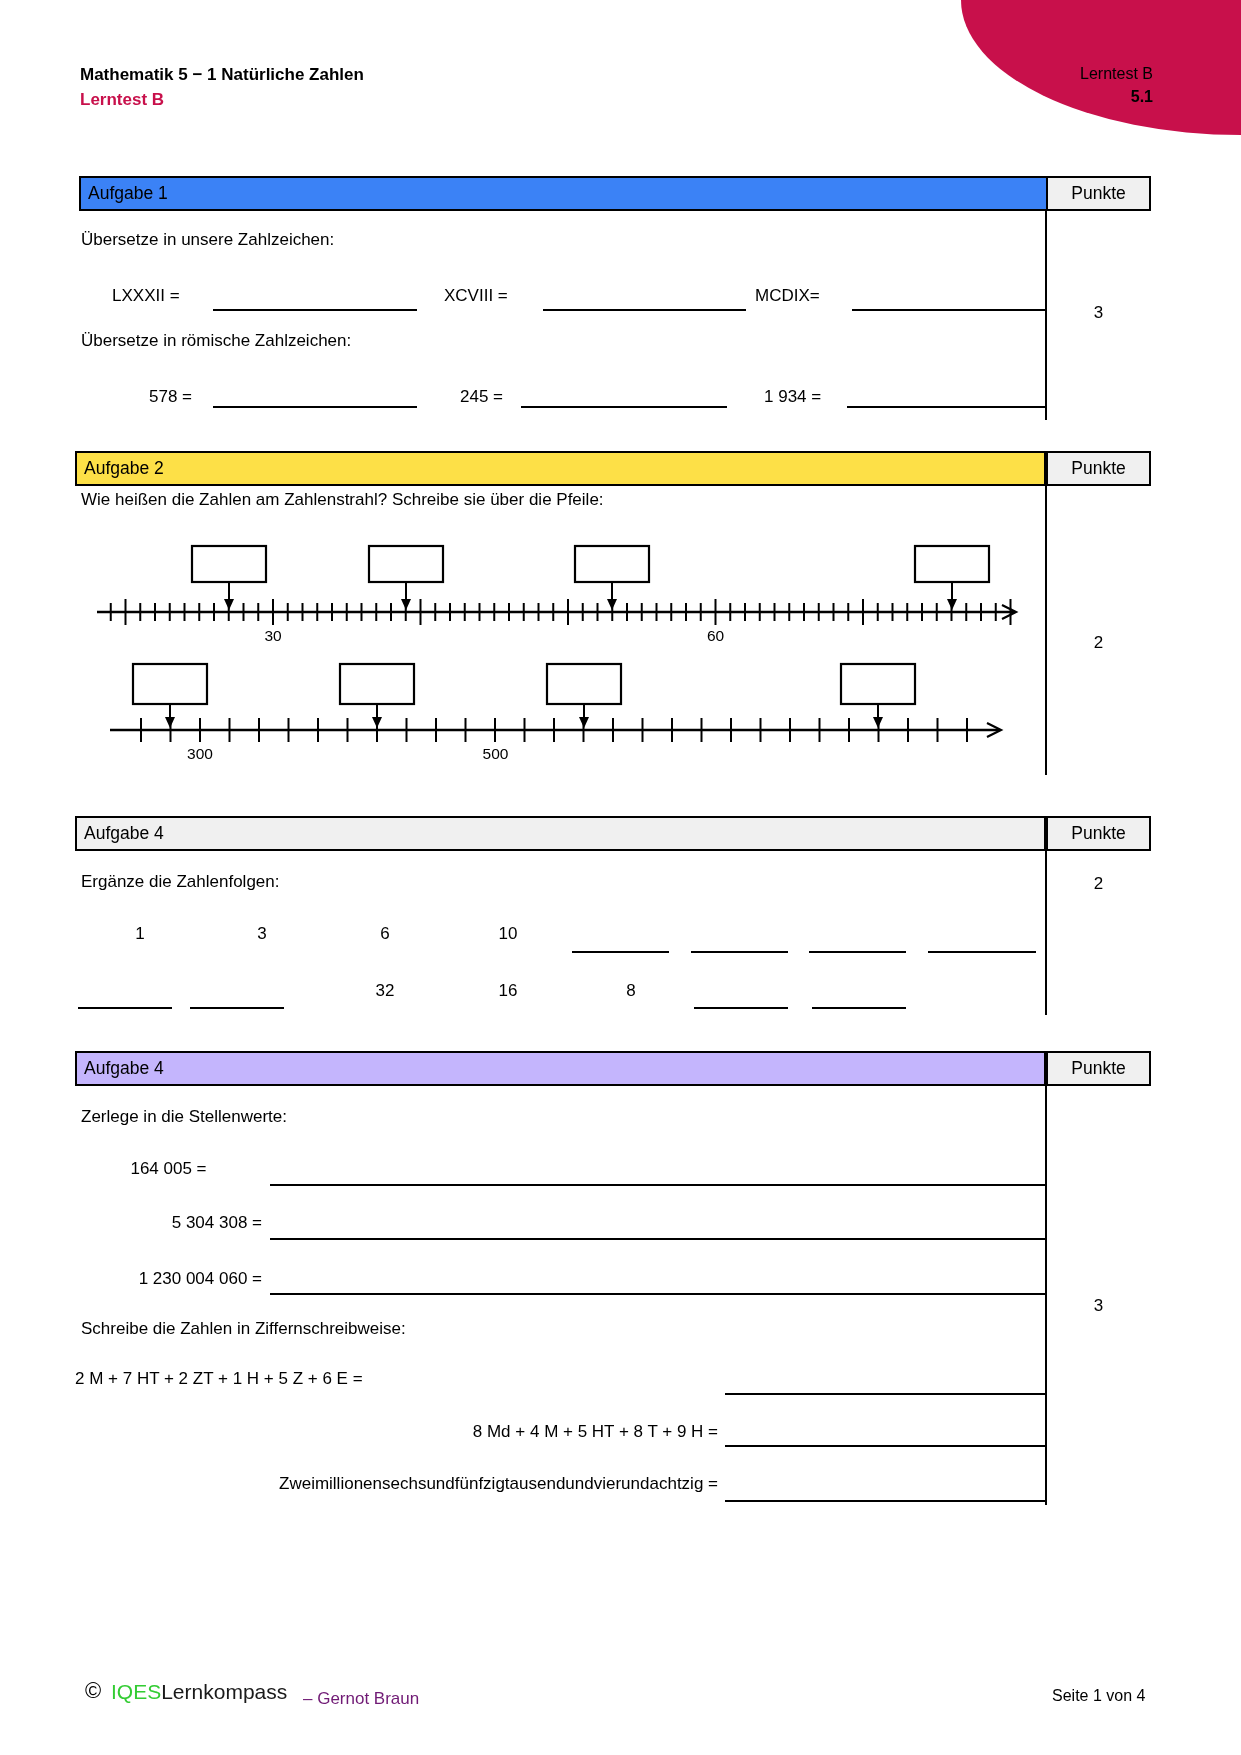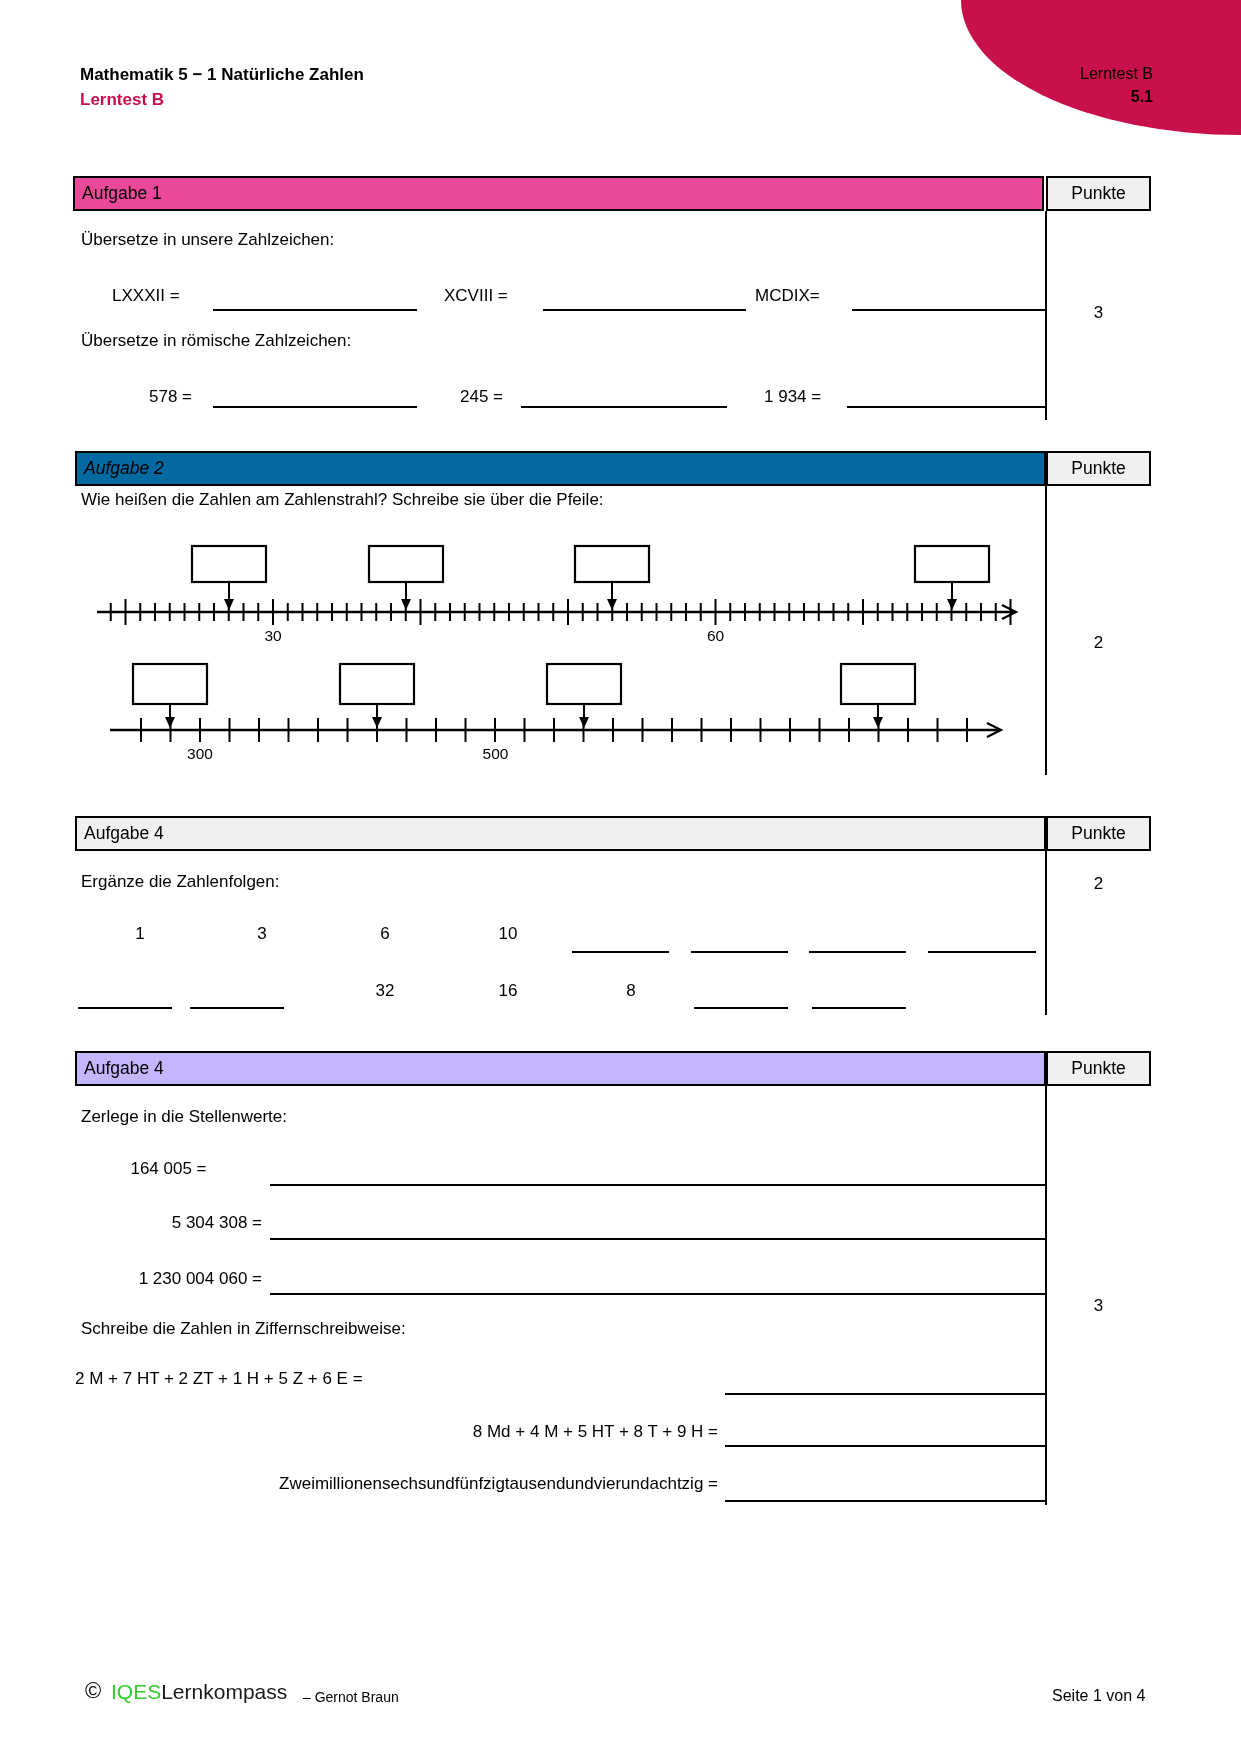--- a/index.html
+++ b/index.html
@@ -17,38 +17,38 @@
   .bar-left{padding-left:7px;}
   .bar-right{justify-content:center;}
   .divider{width:2px;background:#000;}
   .blank{height:2px;background:#000;}
   .points{font-size:17px;text-align:center;}
   .seq-num{font-size:17px;text-align:center;width:60px;}
   .badge{
     border-bottom-left-radius:100% 100%;
   }
   .badge-text{text-align:right;font-size:16px;line-height:23px;color:#000;}
-  .footer-small{font-size:14px;color:#000000;}
+  .footer-small{font-size:17px;color:#701a75;}
   svg text{font-family:"Liberation Sans","DejaVu Sans",sans-serif;}
 </style>
 </head>
 <body>
 
 <div id="page">
 
   <div class="abs badge" style="right:0;top:0;width:280px;height:135px;background:#C8104B;"></div>
   <div class="abs badge-text" style="right:88px;top:62px;">
     <div>Lerntest B</div>
     <div class="bold">5.1</div>
   </div>
 
   <div class="abs t bold" style="left:80px;top:64px;">Mathematik 5 − 1 Natürliche Zahlen</div>
   <div class="abs t bold" style="left:80px;top:89px;color:#C8104B;">Lerntest B</div>
 
-  <div class="abs bar bar-left" style="left:73px;top:176px;width:971px;background:#ec4899;">
+  <div class="abs bar bar-left" style="left:79px;top:176px;width:971px;background:#3b82f6;">
     <span>Aufgabe 1</span>
   </div>
   <div class="abs bar bar-right" style="left:1046px;top:176px;width:105px;background:#F0F0F0;">
     <span>Punkte</span>
   </div>
   <div class="abs divider" style="left:1045px;top:211px;height:209px;"></div>
   <div class="abs points" style="left:1046px;top:303px;width:105px;">3</div>
 
   <div class="abs t" style="left:81px;top:229px;">Übersetze in unsere Zahlzeichen:</div>
 
@@ -61,21 +61,21 @@
 
   <div class="abs t" style="left:81px;top:330px;">Übersetze in römische Zahlzeichen:</div>
 
   <div class="abs t" style="left:149px;top:386px;">578 =</div>
   <div class="abs blank" style="left:213px;top:406px;width:204px;"></div>
   <div class="abs t" style="left:460px;top:386px;">245 =</div>
   <div class="abs blank" style="left:521px;top:406px;width:206px;"></div>
   <div class="abs t" style="left:764px;top:386px;">1 934 =</div>
   <div class="abs blank" style="left:847px;top:406px;width:199px;"></div>
 
-  <div class="abs bar bar-left" style="left:75px;top:451px;width:971px;background:#0369a1;font-style:italic;">
+  <div class="abs bar bar-left" style="left:75px;top:451px;width:971px;background:#fde047;">
     <span>Aufgabe 2</span>
   </div>
   <div class="abs bar bar-right" style="left:1046px;top:451px;width:105px;background:#F0F0F0;">
     <span>Punkte</span>
   </div>
   <div class="abs divider" style="left:1045px;top:486px;height:289px;"></div>
   <div class="abs points" style="left:1046px;top:633px;width:105px;">2</div>
 
   <div class="abs t" style="left:81px;top:489px;">Wie heißen die Zahlen am Zahlenstrahl? Schreibe sie über die Pfeile:</div>
 

